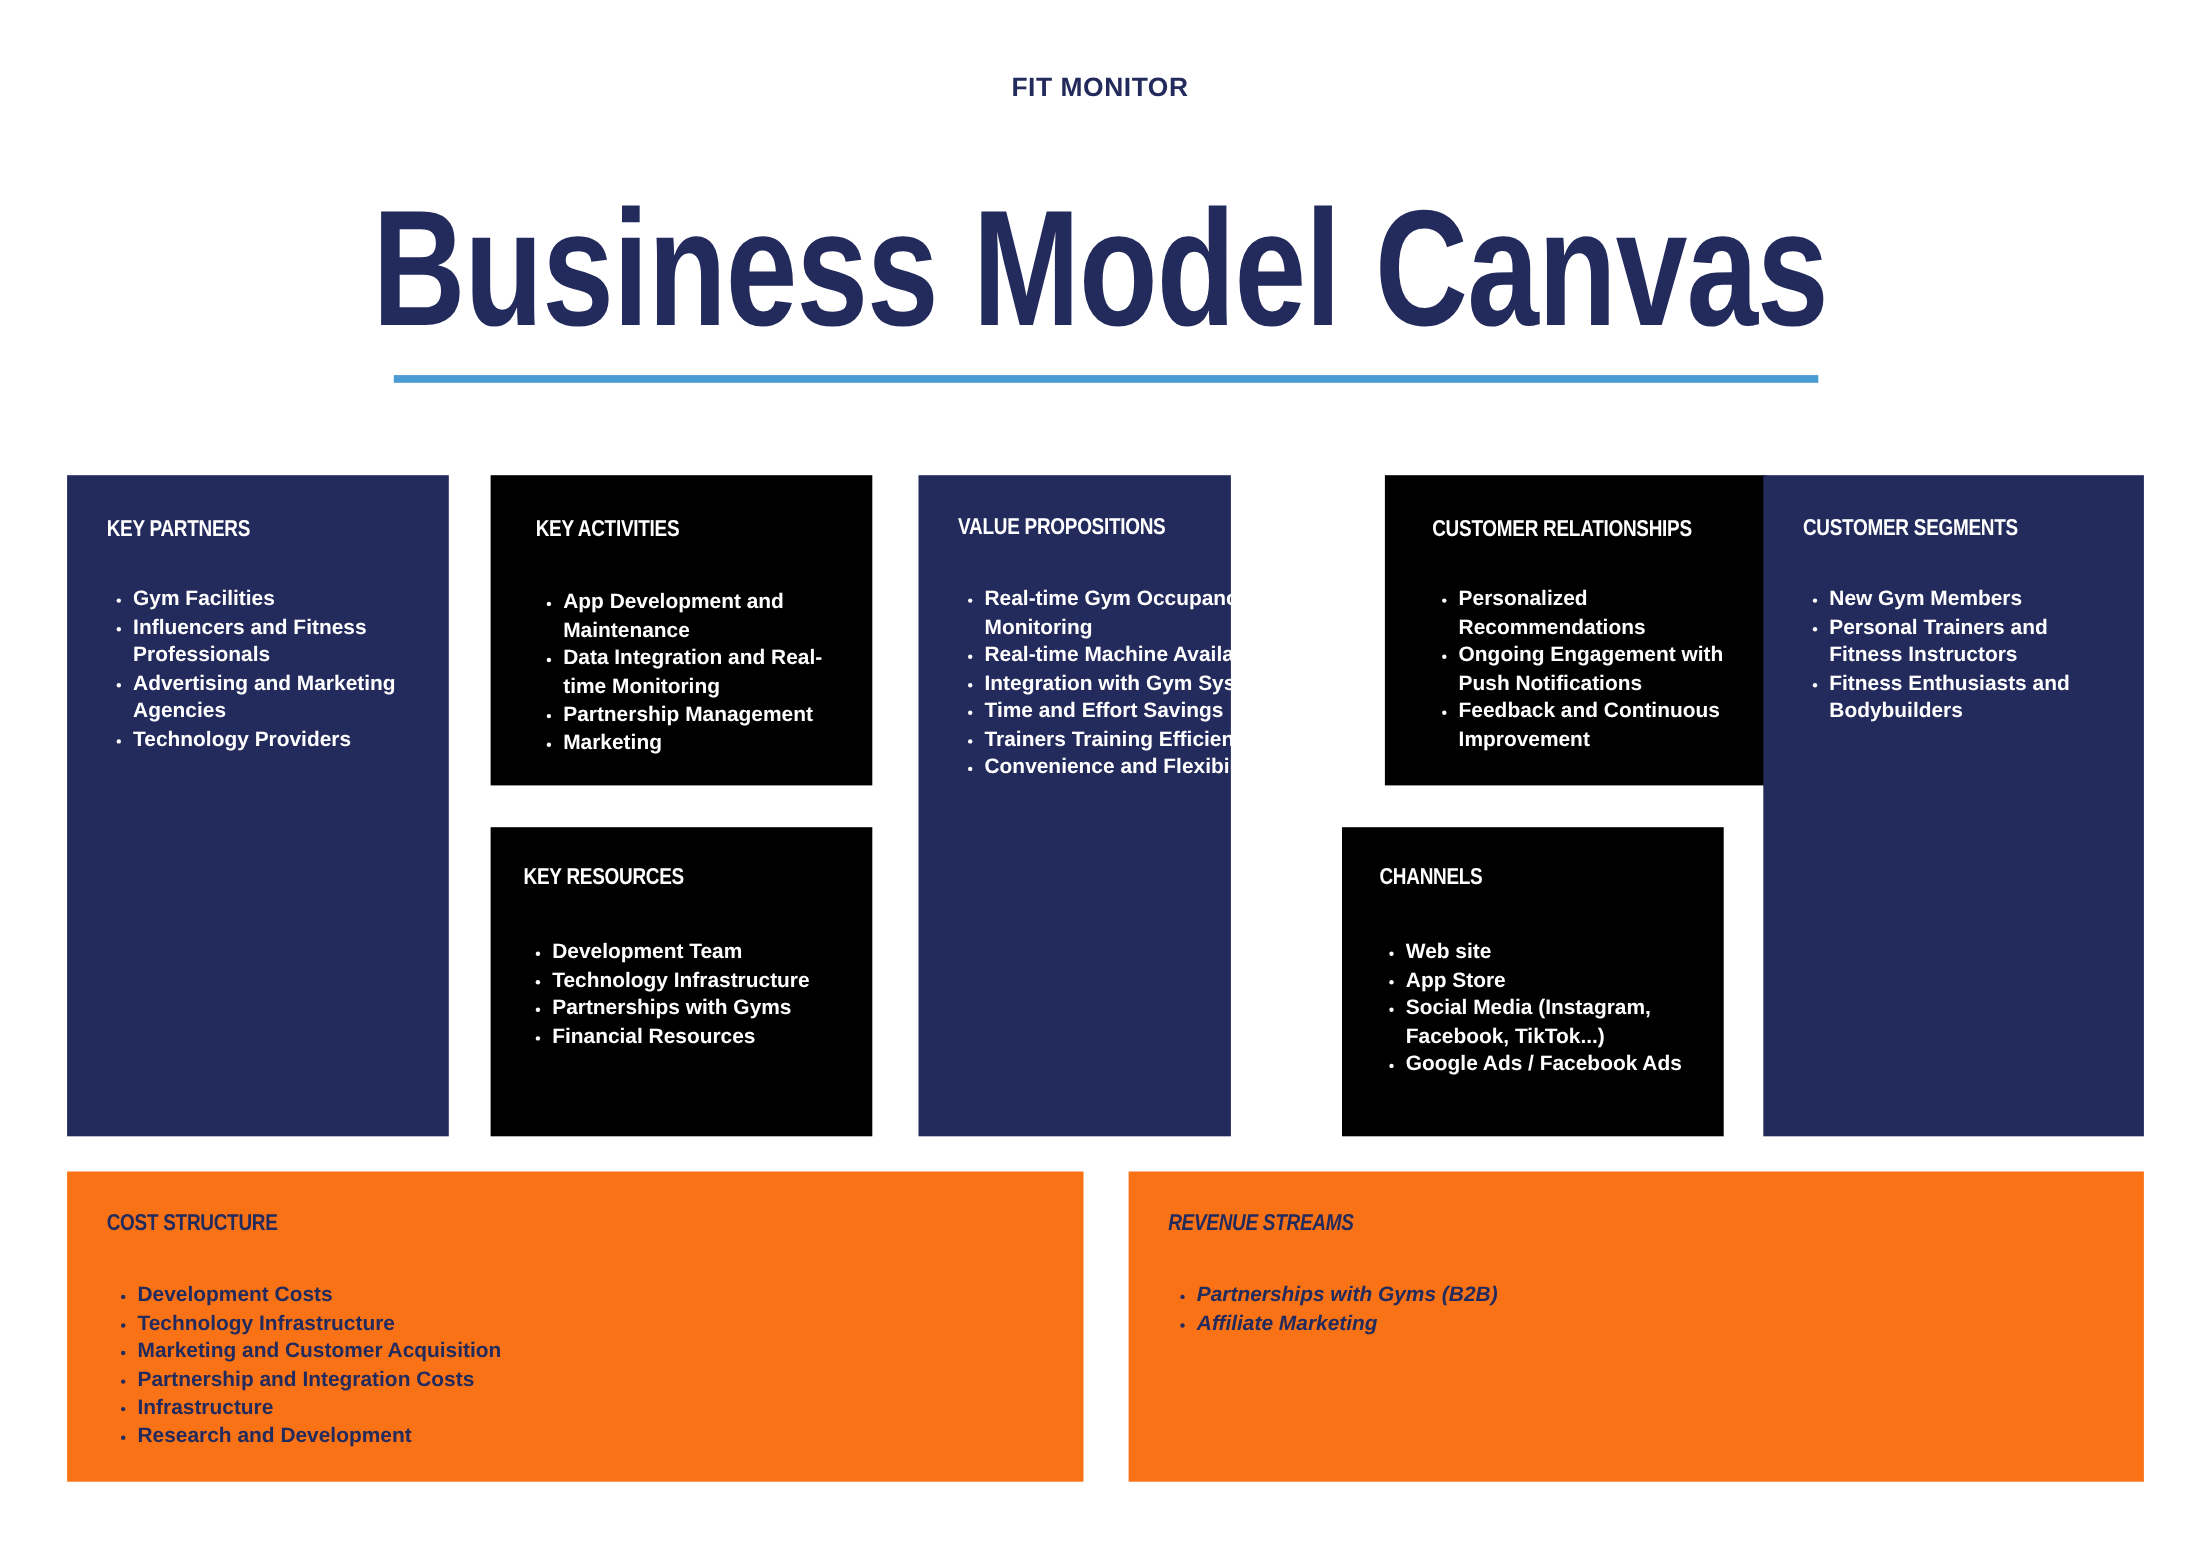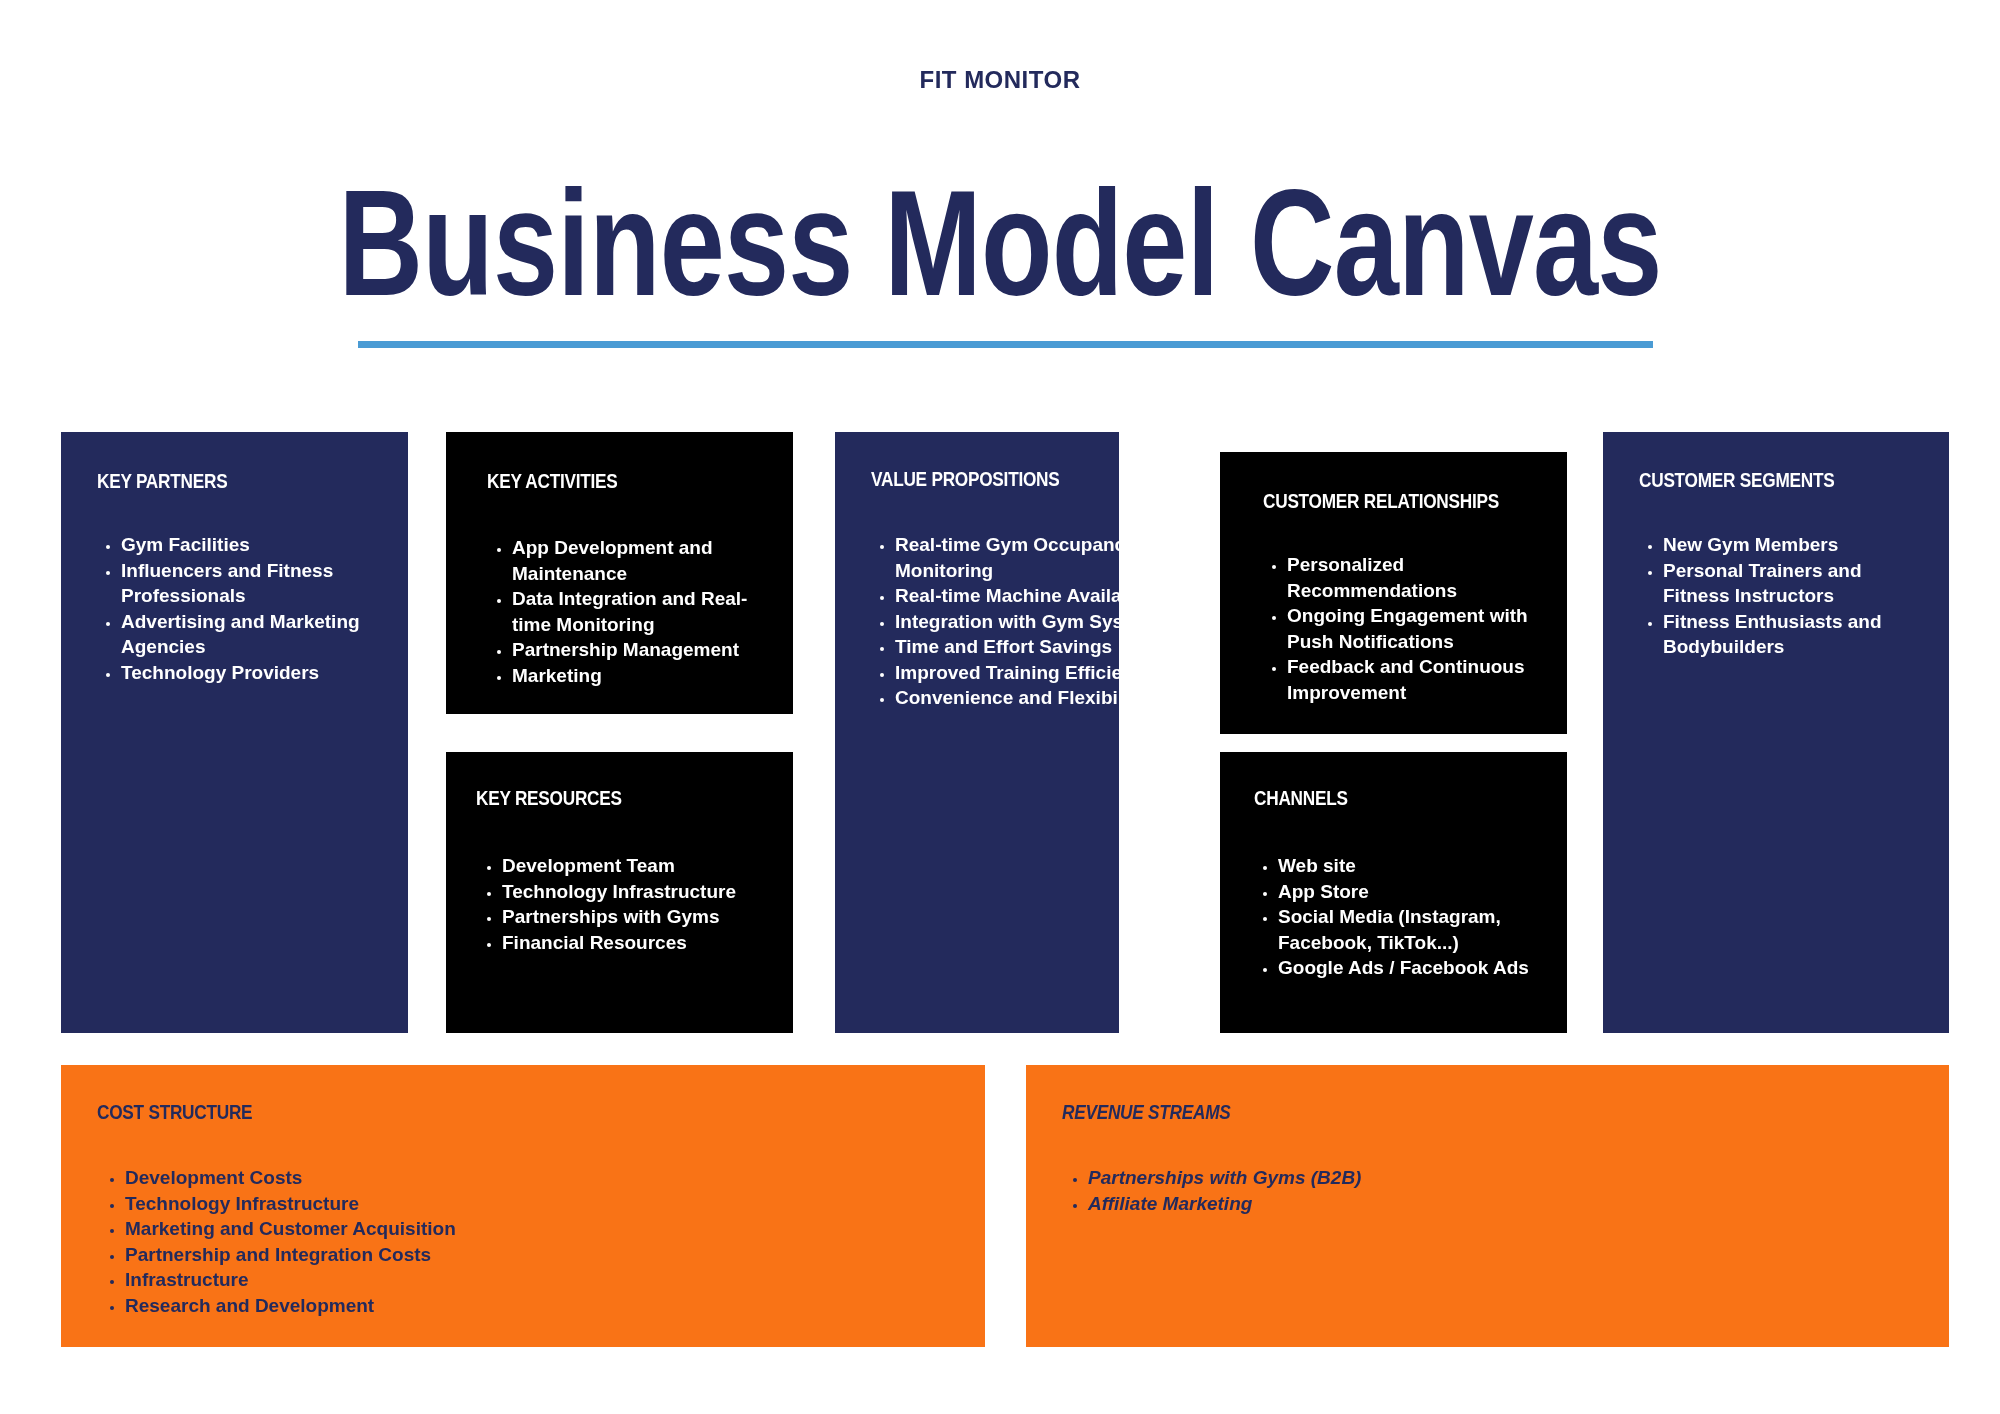--- a/index.html
+++ b/index.html
@@ -54,26 +54,26 @@
   </ul>
 </div>
 
 <div class="box navy" style="left:835px;top:432px;width:284px;height:601px;">
   <h2 style="left:36px;top:35px;">VALUE PROPOSITIONS</h2>
   <ul style="left:36px;top:100px;width:300px;">
     <li>Real-time Gym Occupancy Monitoring</li>
     <li>Real-time Machine Availability</li>
     <li>Integration with Gym Systems</li>
     <li>Time and Effort Savings</li>
-    <li>Improved Training Efficiency</li>
+    <li>Trainers Training Efficiency</li>
     <li>Convenience and Flexibility</li>
   </ul>
 </div>
 
-<div class="box blue" style="left:1220px;top:432px;width:347px;height:282px;margin-top:20px;">
+<div class="box blue" style="left:1259px;top:432px;width:347px;height:282px;">
   <h2 style="left:43px;top:37px;">CUSTOMER RELATIONSHIPS</h2>
   <ul style="left:43px;top:100px;width:270px;">
     <li>Personalized Recommendations</li>
     <li>Ongoing Engagement with Push Notifications</li>
     <li>Feedback and Continuous Improvement</li>
   </ul>
 </div>
 
 <div class="box blue" style="left:1220px;top:752px;width:347px;height:281px;">
   <h2 style="left:34px;top:34px;">CHANNELS</h2>

